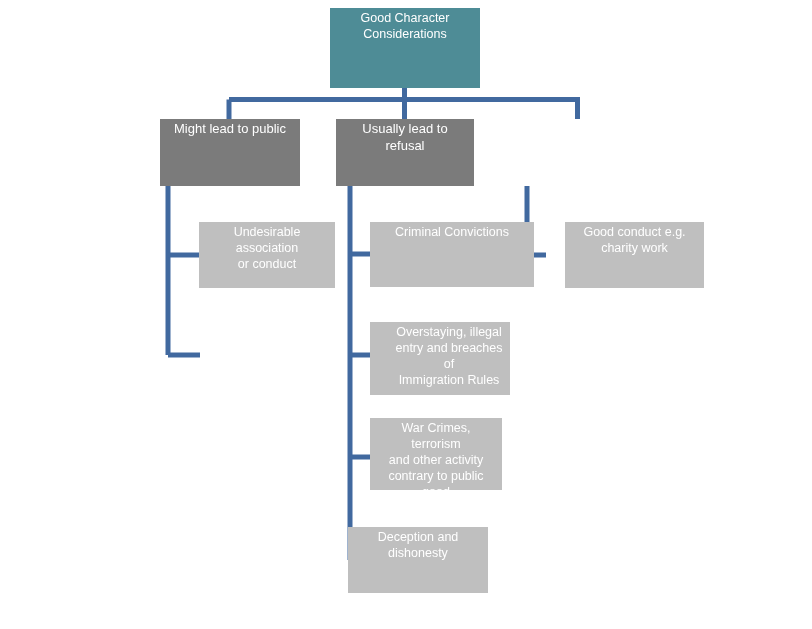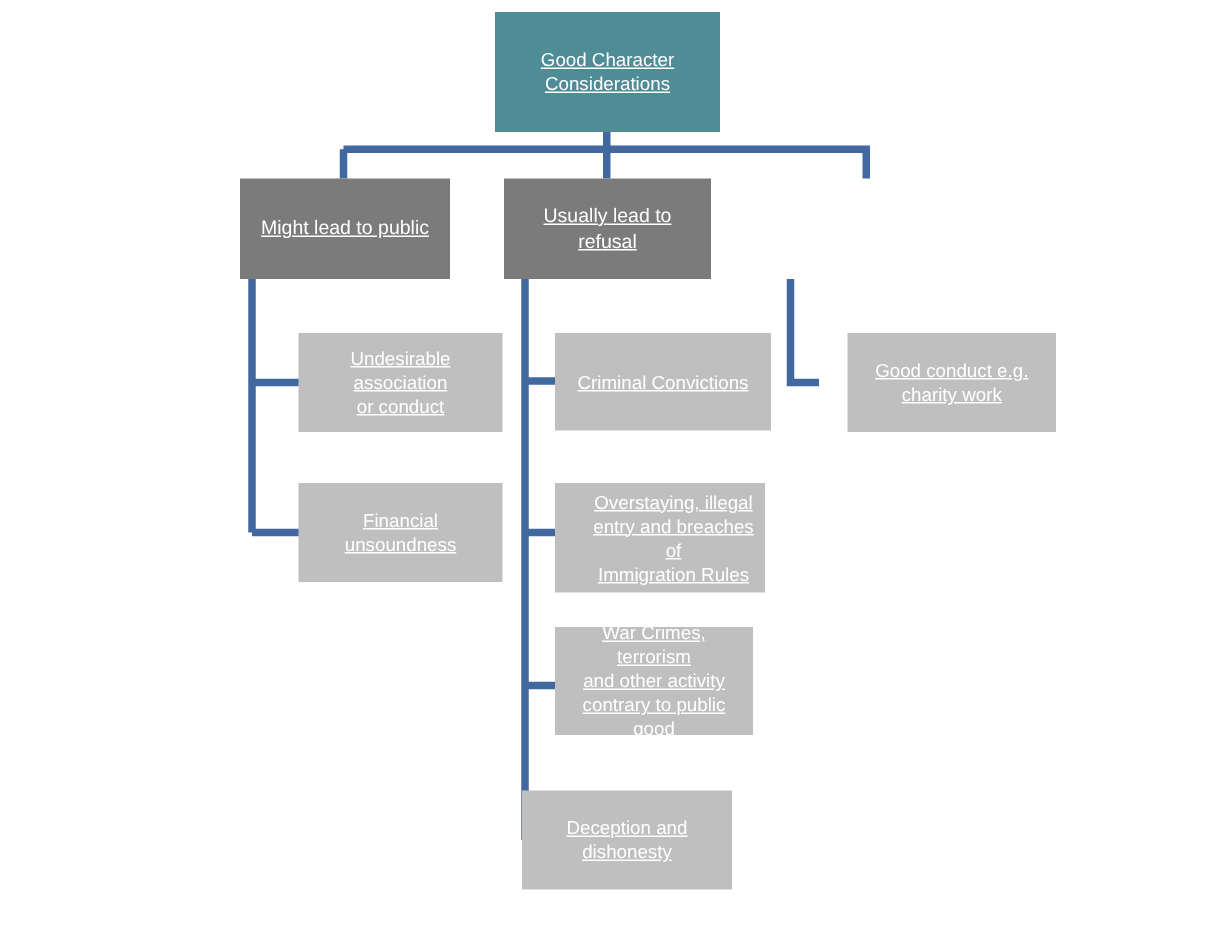--- a/index.html
+++ b/index.html
@@ -24,28 +24,26 @@
     left: 0;
     top: 0;
     width: 812px;
     height: 629px;
     pointer-events: none;
   }
   .node {
     position: absolute;
     box-sizing: border-box;
     display: flex;
-    align-items: center;
     justify-content: center;
     text-align: center;
     color: #ffffff;
     line-height: 1.28;
     padding: 2px 6px;
     z-index: 2;
-    text-decoration: underline;
   }
   .node .label {
     display: block;
     width: 100%;
     white-space: pre-line;
   }
   .node-root {
     background: #4E8C96;
     font-size: 12.5px;
   }
@@ -100,25 +98,22 @@
   <div class="node node-level2" style="left:336px; top:119px; width:138px; height:67px;">
     <span class="label">Usually lead to refusal</span>
   </div>
 
 
   <div class="node node-level3" style="left:199px; top:222px; width:136px; height:66px;">
     <span class="label">Undesirable association
 or conduct</span>
   </div>
 
-  <div class="node node-level3" style="left:199px; top:322px; width:136px; height:66px;">
-    <span class="label">Financial unsoundness</span>
-  </div>
 
-  <div class="node node-level3" style="left:370px; top:222px; width:144px; height:65px;">
+  <div class="node node-level3" style="left:370px; top:222px; width:164px; height:65px;">
     <span class="label">Criminal Convictions</span>
   </div>
 
   <div class="node node-level3" style="left:370px; top:322px; width:140px; height:73px;padding-left:24px;">
     <span class="label">Overstaying, illegal
 entry and breaches of
 Immigration Rules</span>
   </div>
 
   <div class="node node-level3" style="left:370px; top:418px; width:132px; height:72px;">

